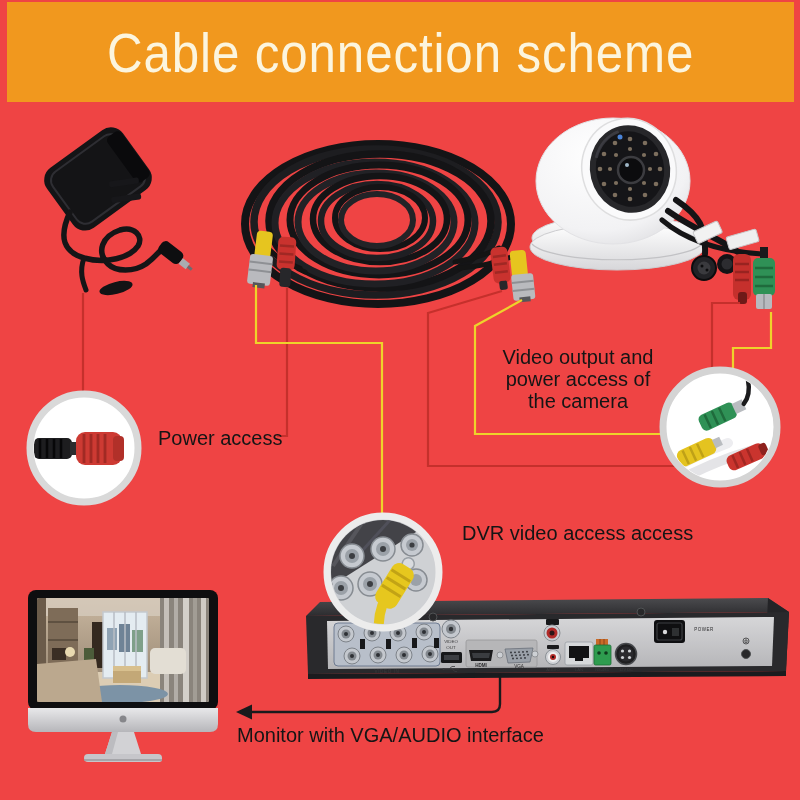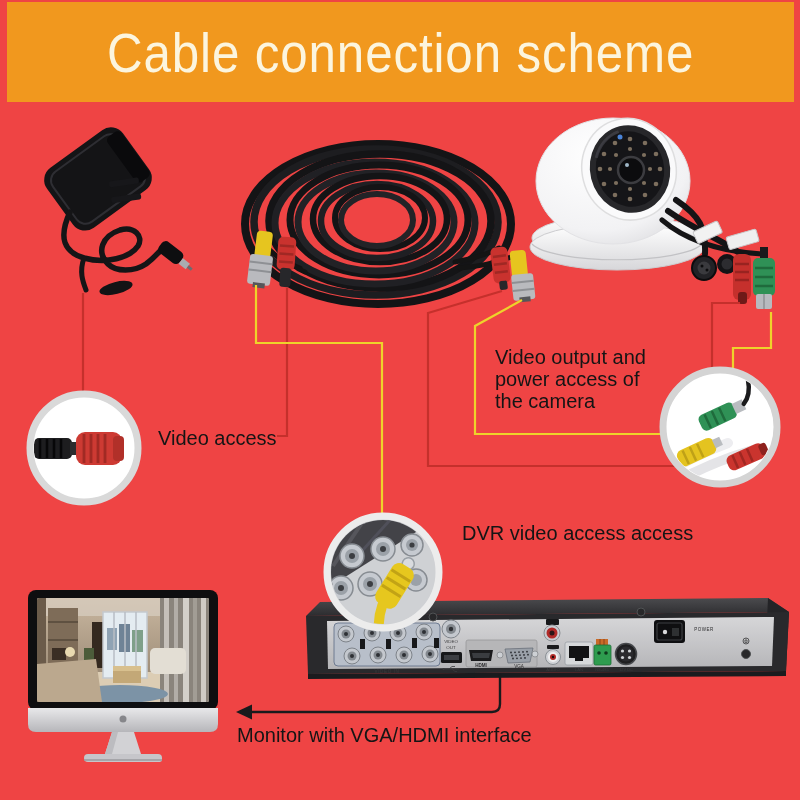--- a/index.html
+++ b/index.html
@@ -4,21 +4,21 @@
 <style>
   html,body{margin:0;padding:0;background:#ffffff;}
   #stage{position:relative;width:800px;height:800px;background:#ef4444;overflow:hidden;
          font-family:"Liberation Sans",sans-serif;}
   #banner{position:absolute;left:7px;top:2px;width:787px;height:100px;background:#F1981E;
           display:flex;align-items:center;justify-content:center;}
   #banner .title{font-size:56px;color:#FCF5DE;letter-spacing:1px;transform:scaleX(.88);
           white-space:nowrap;font-weight:400;}
   .label{position:absolute;color:#151515;font-size:20px;line-height:22px;}
   #lbl-power{left:158px;top:427px;white-space:nowrap;}
-  #lbl-camera{left:495px;top:346px;width:166px;text-align:left;}
+  #lbl-camera{left:495px;top:346px;width:166px;text-align:center;}
   #lbl-dvr{left:462px;top:522px;white-space:nowrap;}
   #lbl-monitor{left:237px;top:724px;white-space:nowrap;}
   svg{position:absolute;left:0;top:0;}
   svg text{font-family:"Liberation Sans",sans-serif;}
 </style>
 </head>
 <body>
 
 <div id="stage">
 
@@ -534,17 +534,17 @@
           <rect x="383" y="563" width="24" height="46" rx="8" fill="#e6c71e"></rect>
           <line x1="384" y1="574" x2="406" y2="574" stroke="#c2a315" stroke-width="3"></line>
           <line x1="384" y1="583" x2="406" y2="583" stroke="#c2a315" stroke-width="3"></line>
           <line x1="384" y1="592" x2="406" y2="592" stroke="#c2a315" stroke-width="3"></line>
           <path d="M395,609 C397,618 400,624 404,630" stroke="#e6c71e" stroke-width="10" fill="none" stroke-linecap="round"></path>
         </g>
       </g>
     </g>
   </svg>
 
-  <div class="label" id="lbl-power">Video access</div>
+  <div class="label" id="lbl-power">Power access</div>
   <div class="label" id="lbl-camera">Video output and power access of the camera</div>
   <div class="label" id="lbl-dvr">DVR video access access</div>
-  <div class="label" id="lbl-monitor">Monitor with VGA/HDMI interface</div>
+  <div class="label" id="lbl-monitor">Monitor with VGA/AUDIO interface</div>
 </div>
 
 </body></html>

